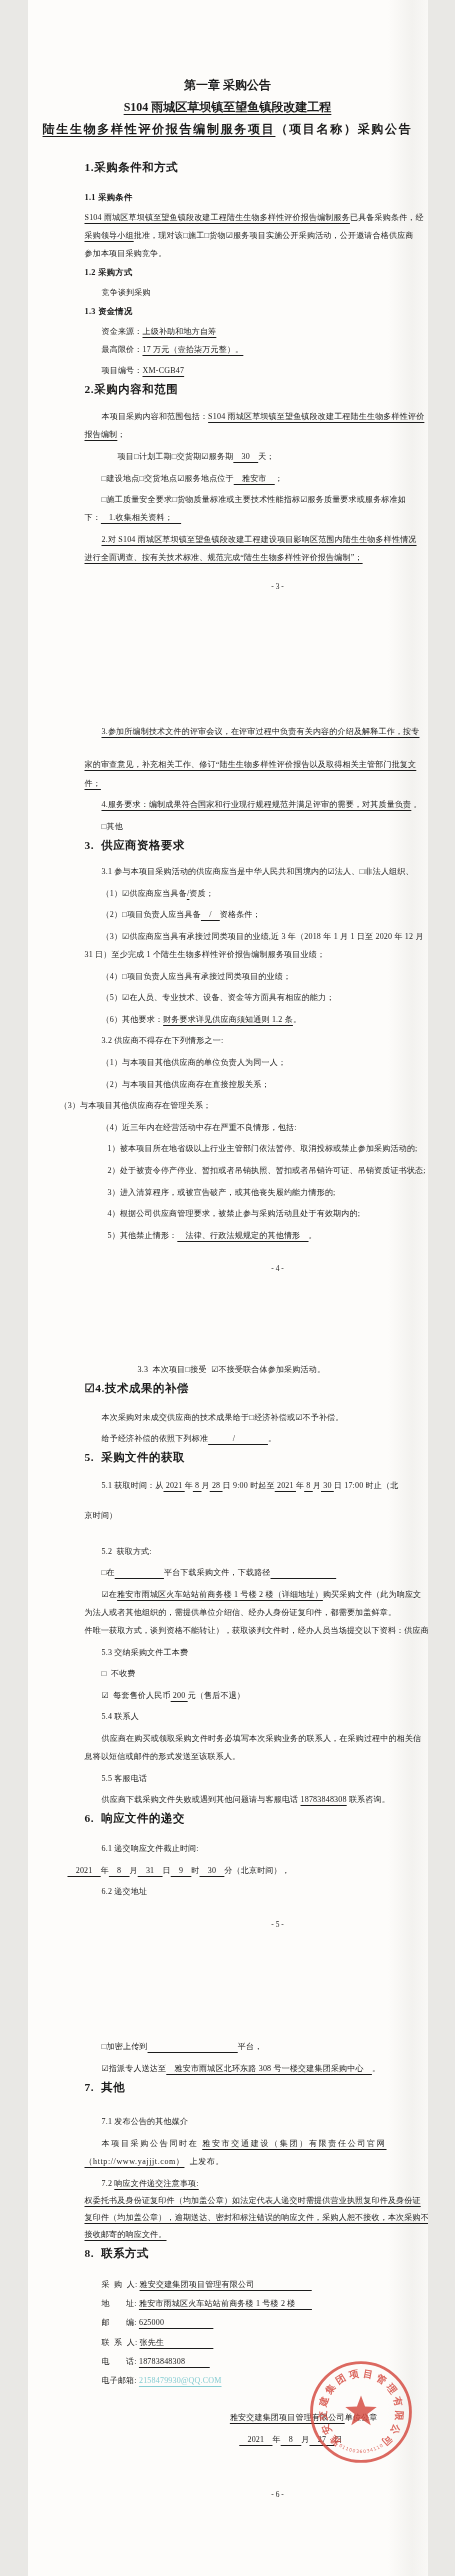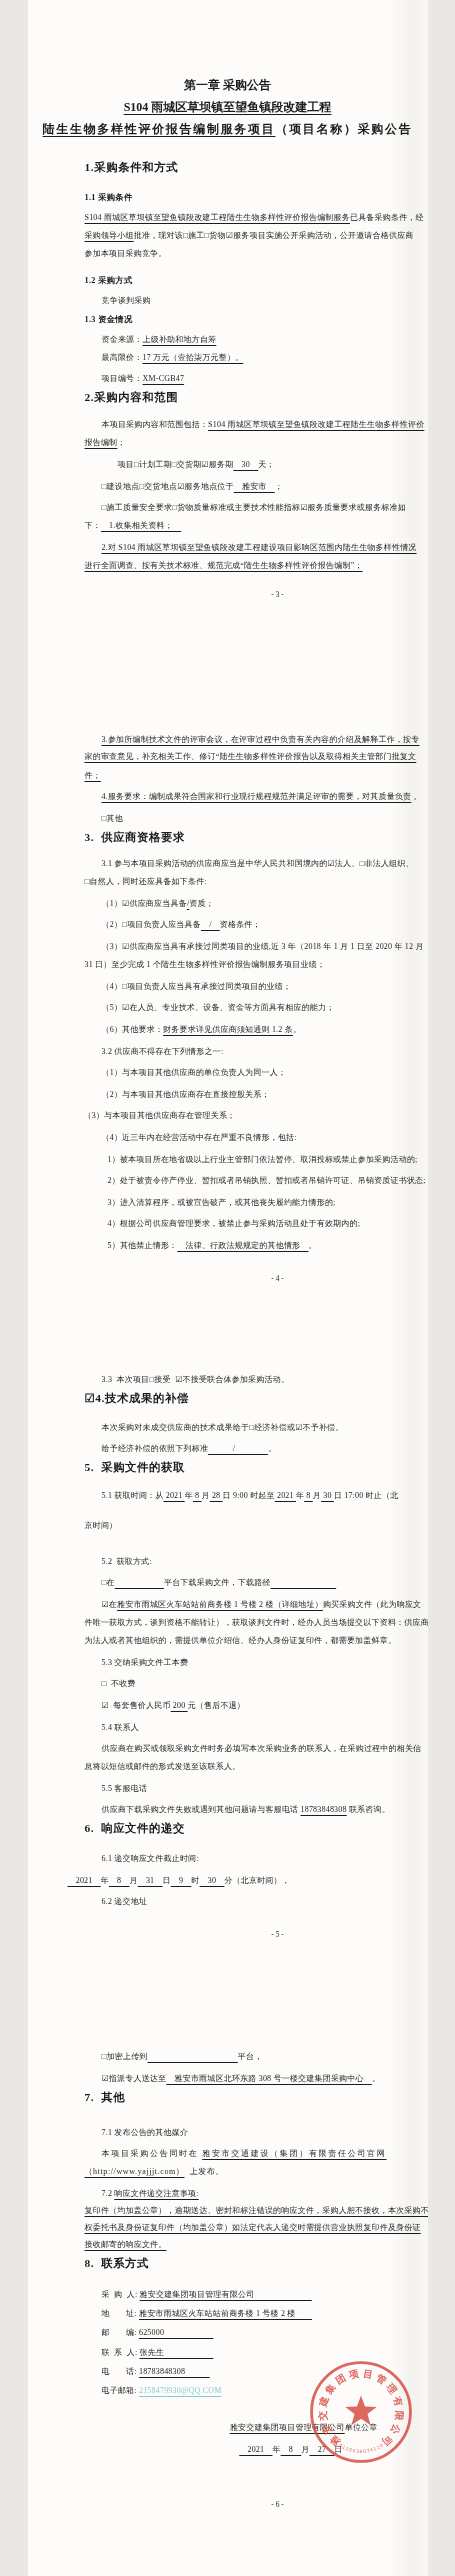--- a/index.html
+++ b/index.html
@@ -29,96 +29,95 @@
 <div id="doc">
   <div id="doc-lines">
       <div class="ln h1" style="margin-top: 76px;"><span class="">第一章 采购公告</span></div>
       <div class="ln t2" style="margin-top: 2.8px;"><span class="u ">S104 雨城区草坝镇至望鱼镇段改建工程</span></div>
       <div class="ln t2" style="margin-top: 3.4px; letter-spacing: 1.7px;"><span class="u ">陆生生物多样性评价报告编制服务项目</span><span class="">（项目名称）采购公告</span></div>
       <div class="ln h2" style="margin-top: 20.5px;"><span class="">1.采购条件和方式</span></div>
       <div class="ln sub" style="margin-top: 11.4px;"><span class="">1.1 采购条件</span></div>
       <div class="ln b" style="margin-top: 3.4px;"><span class="u ">S104 雨城区草坝镇至望鱼镇段改建工程陆生生物多样性评价报告编制服务</span><span class="">已具备采购条件，经</span></div>
       <div class="ln b" style="margin-top: 1.1px;"><span class="u ">采购领导小组</span><span class="">批准，现对该□施工□货物☑服务项目实施公开采购活动，公开邀请合格供应商</span></div>
       <div class="ln b" style="margin-top: 1.1px;"><span class="">参加本项目采购竞争。</span></div>
-      <div class="ln sub" style="margin-top: 10px;"><span class="">1.2 采购方式</span></div>
+      <div class="ln sub" style="margin-top: 2px;"><span class="">1.2 采购方式</span></div>
       <div class="ln b" style="margin-top: 2.8px; padding-left: 74px;"><span class="">竞争谈判采购</span></div>
       <div class="ln sub" style="margin-top: 1.7px;"><span class="">1.3 资金情况</span></div>
       <div class="ln b" style="margin-top: 2.8px; padding-left: 74px;"><span class="">资金来源：</span><span class="u ">上级补助和地方自筹</span></div>
       <div class="ln b" style="margin-top: 1px; padding-left: 74px;"><span class="">最高限价：</span><span class="u ">17 万元（壹拾柒万元整）。</span></div>
       <div class="ln b" style="margin-top: 4px; padding-left: 74px;"><span class="">项目编号：</span><span class="u ">XM-CGB47</span></div>
       <div class="ln h2" style="margin-top: 1.1px;"><span class="">2.采购内容和范围</span></div>
       <div class="ln b" style="margin-top: 9px; padding-left: 74px;"><span class="">本项目采购内容和范围包括：</span><span class="u ">S104 雨城区草坝镇至望鱼镇段改建工程陆生生物多样性评价</span></div>
       <div class="ln b" style="margin-top: 1.1px;"><span class="u ">报告编制</span><span class="">；</span></div>
       <div class="ln b" style="margin-top: 4.6px; padding-left: 90px;"><span class="">项目□计划工期□交货期☑服务期</span><span class="u ">　30　</span><span class="">天；</span></div>
       <div class="ln b" style="margin-top: 4.6px; padding-left: 74px;"><span class="">□建设地点□交货地点☑服务地点位于</span><span class="u ">　雅安市　</span><span class="">；</span></div>
       <div class="ln b" style="margin-top: 4.6px; padding-left: 74px;"><span class="">□施工质量安全要求□货物质量标准或主要技术性能指标☑服务质量要求或服务标准如</span></div>
       <div class="ln b" style="margin-top: 1.1px;"><span class="">下：</span><span class="u ">　1.收集相关资料；　</span></div>
       <div class="ln b" style="margin-top: 4.6px; padding-left: 74px;"><span class="u ">2.对 S104 雨城区草坝镇至望鱼镇段改建工程建设项目影响区范围内陆生生物多样性情况</span></div>
       <div class="ln b" style="margin-top: 1.1px;"><span class="u ">进行全面调查、按有关技术标准、规范完成“陆生生物多样性评价报告编制”；</span></div>
       <div class="ln pg" style="margin-top: 12.5px;"><span class="">- 3 -</span></div>
       <div class="ln b" style="margin-top: 128px; padding-left: 74px;"><span class="u ">3.参加所编制技术文件的评审会议，在评审过程中负责有关内容的介绍及解释工作，按专</span></div>
-      <div class="ln b" style="margin-top: 0; text-align: right;"><span class="u ">家的审查意见，补充相关工作、修订“陆生生物多样性评价报告以及取得相关主管部门批复文</span></div>
+      <div class="ln b" style="margin-top: 16px; text-align: right;"><span class="u ">家的审查意见，补充相关工作、修订“陆生生物多样性评价报告以及取得相关主管部门批复文</span></div>
       <div class="ln b" style="margin-top: 1.1px;"><span class="u ">件；</span></div>
       <div class="ln b" style="margin-top: 4.6px; padding-left: 74px;"><span class="u ">4.服务要求：编制成果符合国家和行业现行规程规范并满足评审的需要，对其质量负责</span><span class=""> 。</span></div>
       <div class="ln b" style="margin-top: 4.6px; padding-left: 74px;"><span class="">□其他</span></div>
       <div class="ln h2" style="margin-top: 1.1px;"><span class="">3.  供应商资格要求</span></div>
       <div class="ln b" style="margin-top: 8px; padding-left: 74px;"><span class="">3.1 参与本项目采购活动的供应商应当是中华人民共和国境内的☑法人、□非法人组织、</span></div>
-      <div class="ln b" style="margin-top: 1.1px;"><span class="">□自然人，同时还应具备如下条件:</span></div>
       <div class="ln b" style="margin-top: 4.6px; padding-left: 74px;"><span class="">（1）☑供应商应当具备</span><span class="u ">/</span><span class="">资质；</span></div>
       <div class="ln b" style="margin-top: 4.6px; padding-left: 74px;"><span class="">（2）□项目负责人应当具备</span><span class="u ">　/　</span><span class="">资格条件；</span></div>
       <div class="ln b" style="margin-top: 4.6px; padding-left: 74px;"><span class="">（3）☑供应商应当具有承接过同类项目的业绩,近 3 年（2018 年 1 月 1 日至 2020 年 12 月</span></div>
       <div class="ln b" style="margin-top: 1.1px;"><span class="">31 日）至少完成 1 个陆生生物多样性评价报告编制服务项目业绩；</span></div>
       <div class="ln b" style="margin-top: 4.6px; padding-left: 74px;"><span class="">（4）□项目负责人应当具有承接过同类项目的业绩；</span></div>
       <div class="ln b" style="margin-top: 4.6px; padding-left: 74px;"><span class="">（5）☑在人员、专业技术、设备、资金等方面具有相应的能力；</span></div>
       <div class="ln b" style="margin-top: 4.6px; padding-left: 74px;"><span class="">（6）其他要求：</span><span class="u ">财务要求详见供应商须知通则 1.2 条</span><span class="">。</span></div>
       <div class="ln b" style="margin-top: 4.6px; padding-left: 74px;"><span class="">3.2 供应商不得存在下列情形之一:</span></div>
       <div class="ln b" style="margin-top: 4.6px; padding-left: 74px;"><span class="">（1）与本项目其他供应商的单位负责人为同一人；</span></div>
       <div class="ln b" style="margin-top: 4.6px; padding-left: 74px;"><span class="">（2）与本项目其他供应商存在直接控股关系；</span></div>
-      <div class="ln b" style="margin-top: 4.6px; padding-left: 56px;"><span class="">（3）与本项目其他供应商存在管理关系；</span></div>
+      <div class="ln b" style="margin-top: 4.6px; padding-left: 32px;"><span class="">（3）与本项目其他供应商存在管理关系；</span></div>
       <div class="ln b" style="margin-top: 4.6px; padding-left: 74px;"><span class="">（4）近三年内在经营活动中存在严重不良情形，包括:</span></div>
       <div class="ln b" style="margin-top: 4.6px; padding-left: 80px;"><span class="">1）被本项目所在地省级以上行业主管部门依法暂停、取消投标或禁止参加采购活动的;</span></div>
       <div class="ln b" style="margin-top: 4.6px; padding-left: 80px;"><span class="">2）处于被责令停产停业、暂扣或者吊销执照、暂扣或者吊销许可证、吊销资质证书状态;</span></div>
       <div class="ln b" style="margin-top: 4.6px; padding-left: 80px;"><span class="">3）进入清算程序，或被宣告破产，或其他丧失履约能力情形的;</span></div>
       <div class="ln b" style="margin-top: 4.6px; padding-left: 80px;"><span class="">4）根据公司供应商管理要求，被禁止参与采购活动且处于有效期内的;</span></div>
       <div class="ln b" style="margin-top: 4.6px; padding-left: 80px;"><span class="">5）其他禁止情形：</span><span class="u ">　法律、行政法规规定的其他情形　</span><span class="">。</span></div>
       <div class="ln pg" style="margin-top: 16px;"><span class="">- 4 -</span></div>
-      <div class="ln b" style="margin-top: 84px; padding-left: 74px;"><span class="">3.3  本次项目□接受  ☑不接受联合体参加采购活动。</span></div>
+      <div class="ln b" style="margin-top: 84px; padding-left: 110px;"><span class="">3.3  本次项目□接受  ☑不接受联合体参加采购活动。</span></div>
       <div class="ln h2" style="margin-top: 1.1px;"><span class="">☑4.技术成果的补偿</span></div>
       <div class="ln b" style="margin-top: 10.3px; padding-left: 74px;"><span class="">本次采购对未成交供应商的技术成果给于□经济补偿或☑不予补偿。</span></div>
       <div class="ln b" style="margin-top: 4.6px; padding-left: 74px;"><span class="">给予经济补偿的依照下列标准</span><span class="u ">　　　/　　　　</span><span class="">。</span></div>
       <div class="ln h2" style="margin-top: 1.1px;"><span class="">5.  采购文件的获取</span></div>
       <div class="ln b" style="margin-top: 9px; padding-left: 74px;"><span class="">5.1 获取时间：从</span><span class="u "> 2021 </span><span class="">年</span><span class="u "> 8 </span><span class="">月</span><span class="u "> 28 </span><span class="">日 9:00 时起至</span><span class="u "> 2021 </span><span class="">年</span><span class="u "> 8 </span><span class="">月</span><span class="u "> 30 </span><span class="">日 17:00 时止（北</span></div>
       <div class="ln b" style="margin-top: 13px;"><span class="">京时间）</span></div>
       <div class="ln b" style="margin-top: 19px; padding-left: 74px;"><span class="">5.2  获取方式:</span></div>
       <div class="ln b" style="margin-top: 4.6px; padding-left: 74px;"><span class="">□在</span><span class="u ">　　　　　　</span><span class="">平台下载采购文件，下载路径</span><span class="u ">　　　　　　　　</span></div>
       <div class="ln b" style="margin-top: 4.6px; padding-left: 74px;"><span class="">☑在</span><span class="u ">雅安市雨城区火车站站前商务楼 1 号楼 2 楼（详细地址）</span><span class="">购买采购文件（此为响应文</span></div>
+      <div class="ln b" style="margin-top: 1.1px;"><span class="">为法人或者其他组织的，需提供单位介绍信、经办人身份证复印件，都需要加盖鲜章。</span></div>
       <div class="ln b" style="margin-top: 1.1px;"><span class="">件唯一获取方式，谈判资格不能转让），获取谈判文件时，经办人员当场提交以下资料：供应商</span></div>
-      <div class="ln b" style="margin-top: 1.1px;"><span class="">为法人或者其他组织的，需提供单位介绍信、经办人身份证复印件，都需要加盖鲜章。</span></div>
       <div class="ln b" style="margin-top: 4.6px; padding-left: 74px;"><span class="">5.3 交纳采购文件工本费</span></div>
       <div class="ln b" style="margin-top: 4.6px; padding-left: 74px;"><span class="">□  不收费</span></div>
       <div class="ln b" style="margin-top: 4.6px; padding-left: 74px;"><span class="">☑  每套售价人民币</span><span class="u "> 200 </span><span class="">元（售后不退）</span></div>
       <div class="ln b" style="margin-top: 4.6px; padding-left: 74px;"><span class="">5.4 联系人</span></div>
       <div class="ln b" style="margin-top: 4.6px; padding-left: 74px;"><span class="">供应商在购买或领取采购文件时务必填写本次采购业务的联系人，在采购过程中的相关信</span></div>
       <div class="ln b" style="margin-top: 1.1px;"><span class="">息将以短信或邮件的形式发送至该联系人。</span></div>
       <div class="ln b" style="margin-top: 4.6px; padding-left: 74px;"><span class="">5.5 客服电话</span></div>
       <div class="ln b" style="margin-top: 4.6px; padding-left: 74px;"><span class="">供应商下载采购文件失败或遇到其他问题请与客服电话 </span><span class="u ">18783848308</span><span class=""> 联系咨询。</span></div>
       <div class="ln h2" style="margin-top: 1.1px;"><span class="">6.  响应文件的递交</span></div>
       <div class="ln b" style="margin-top: 11.4px; padding-left: 74px;"><span class="">6.1 递交响应文件截止时间:</span></div>
       <div class="ln b" style="margin-top: 4.6px; padding-left: 40px;"><span class="u ">　2021　</span><span class="">年</span><span class="u ">　8　</span><span class="">月</span><span class="u ">　31　</span><span class="">日</span><span class="u ">　9　</span><span class="">时</span><span class="u ">　30　</span><span class="">分（北京时间），</span></div>
       <div class="ln b" style="margin-top: 4.6px; padding-left: 74px;"><span class="">6.2 递交地址</span></div>
       <div class="ln pg" style="margin-top: 16px;"><span class="">- 5 -</span></div>
       <div class="ln b" style="margin-top: 105px; padding-left: 74px;"><span class="">□加密上传到</span><span class="u ">　　　　　　　　　　　</span><span class="">平台，</span></div>
       <div class="ln b" style="margin-top: 4.6px; padding-left: 74px;"><span class="">☑指派专人送达至</span><span class="u ">　雅安市雨城区北环东路 308 号一楼交建集团采购中心　</span><span class="">。</span></div>
       <div class="ln h2" style="margin-top: 1.1px;"><span class="">7.  其他</span></div>
       <div class="ln b" style="margin-top: 16px; padding-left: 74px;"><span class="">7.1 发布公告的其他媒介</span></div>
       <div class="ln b" style="margin-top: 4.6px; padding-left: 74px; letter-spacing: 1.7px;"><span class="">本项目采购公告同时在 </span><span class="u ">雅安市交通建设（集团）有限责任公司官网</span></div>
       <div class="ln b" style="margin-top: 1.1px; letter-spacing: 0.6px;"><span class="u ">（http://www.yajjjt.com）</span><span class="">  上发布。</span></div>
       <div class="ln b" style="margin-top: 4.6px; padding-left: 74px;"><span class="">7.2 </span><span class="u ">响应文件递交注意事项:</span></div>
+      <div class="ln b"><span class="u ">权委托书及身份证复印件（均加盖公章）如法定代表人递交时需提供营业执照复印件及身份证</span></div>
       <div class="ln b"><span class="u ">复印件（均加盖公章），逾期送达、密封和标注错误的响应文件，采购人恕不接收，本次采购不</span></div>
-      <div class="ln b"><span class="u ">权委托书及身份证复印件（均加盖公章）如法定代表人递交时需提供营业执照复印件及身份证</span></div>
       <div class="ln b"><span class="u ">接收邮寄的响应文件。</span></div>
       <div class="ln h2" style="margin-top: 1.1px;"><span class="">8.  联系方式</span></div>
       <div class="ln b" style="margin-top: 12.5px; padding-left: 74px;"><span class="">采  购  人: </span><span class="u ">雅安交建集团项目管理有限公司　　　　　　　</span></div>
       <div class="ln b" style="margin-top: 2.3px; padding-left: 74px;"><span class="">地　　址: </span><span class="u ">雅安市雨城区火车站站前商务楼 1 号楼 2 楼　　</span></div>
       <div class="ln b" style="margin-top: 2.3px; padding-left: 74px;"><span class="">邮　　编: </span><span class="u ">625000　　　　　　</span></div>
       <div class="ln b" style="margin-top: 2.3px; padding-left: 74px;"><span class="">联  系  人: </span><span class="u ">张先生　　　　　　</span></div>
       <div class="ln b" style="margin-top: 2.3px; padding-left: 74px;"><span class="">电　　话: </span><span class="u ">18783848308　　　</span></div>
       <div class="ln b" style="margin-top: 2.3px; padding-left: 74px;"><span class="">电子邮箱: </span><span class="u cy">2158479930@QQ.COM</span></div>
       <div class="ln b" style="margin-top: 19.4px; text-align: right; padding-right: 50px;"><span class="u ">雅安交建集团项目管理有限公司</span><span class="">单位公章</span></div>
       <div class="ln b" style="margin-top: 5.7px; text-align: right; padding-right: 85px;"><span class="u ">　2021　</span><span class="">年</span><span class="u ">　8　</span><span class="">月</span><span class="u ">　27　</span><span class="">日</span></div>

